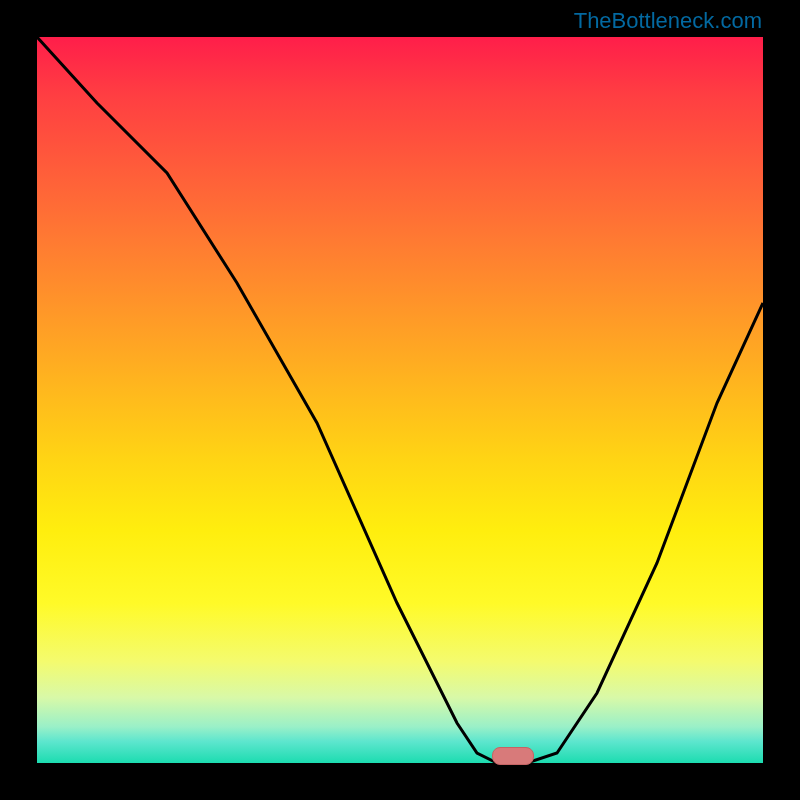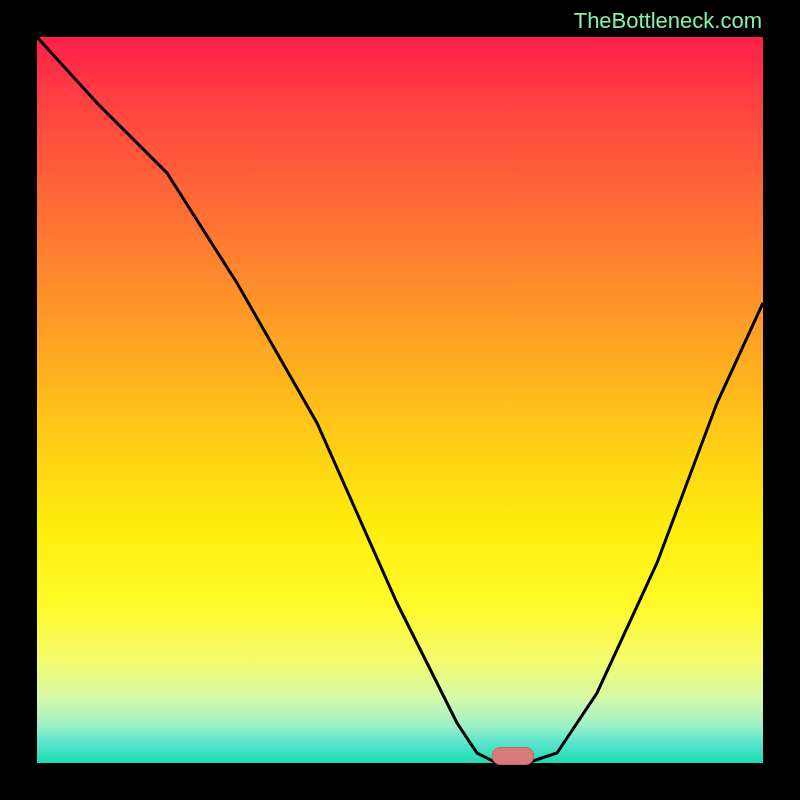--- a/index.html
+++ b/index.html
@@ -31,21 +31,21 @@
       #d8f9a8 91%,
       #9af0c8 95%,
       #5ee6ce 97%,
       #1cdcb0 100%
     );
   }
   .watermark {
     position: absolute;
     top: 8px;
     right: 38px;
-    color: #86efac;
+    color: #0369a1;
     font-size: 22px;
     z-index: 10;
   }
   svg.curve {
     position: absolute;
     left: 0;
     top: 0;
     width: 726px;
     height: 726px;
     z-index: 5;

